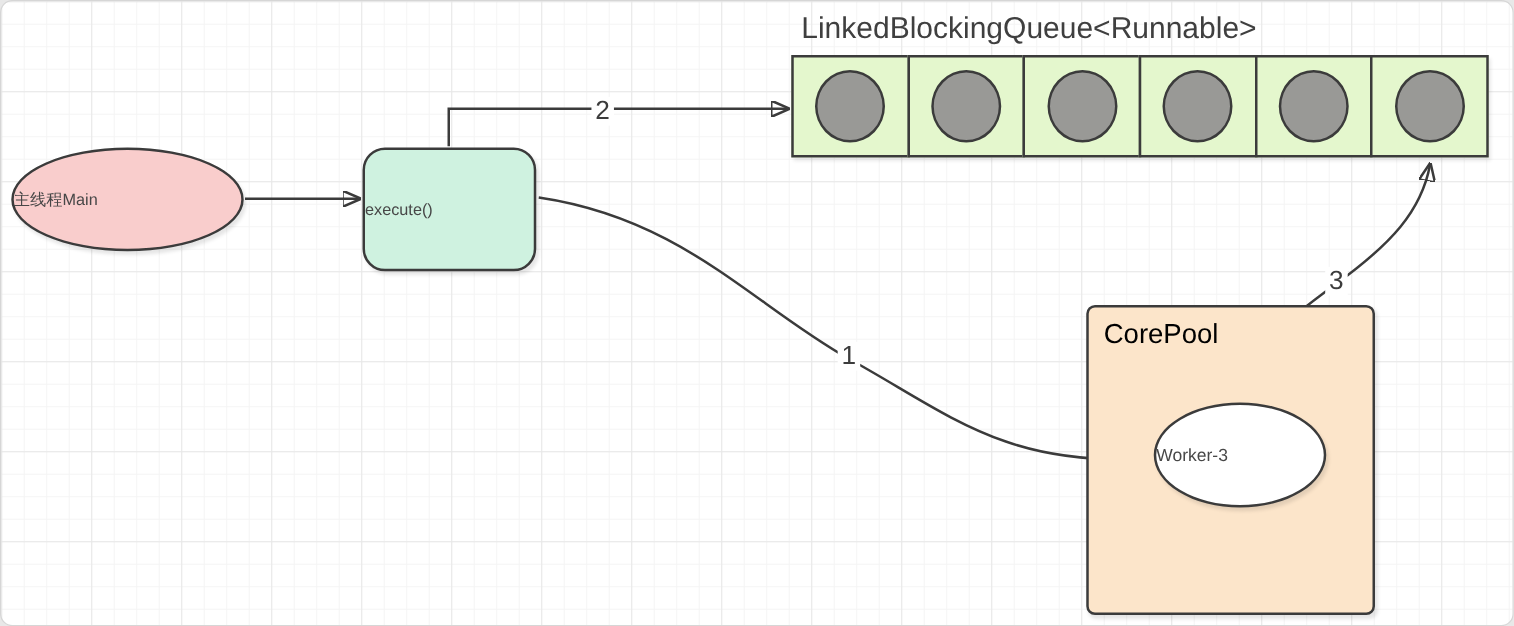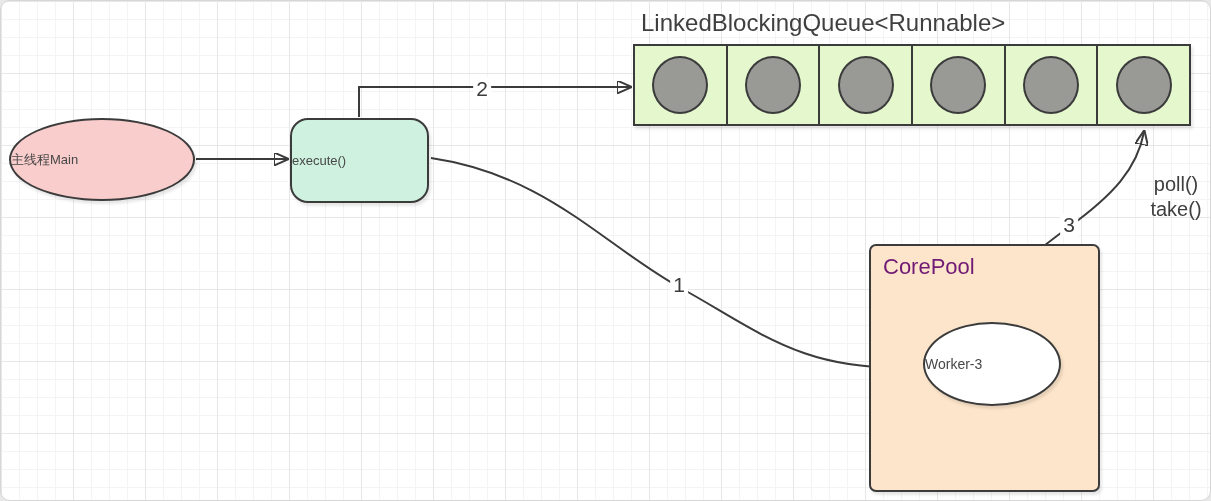--- a/index.html
+++ b/index.html
@@ -18,32 +18,32 @@
     border-radius:10px;
     border:1px solid #d6d6d6;
     overflow:hidden;
     box-sizing:border-box;
   }
   .shape{position:absolute;box-sizing:border-box;border:2px solid #3b3b3b;
          display:flex;align-items:center;
          box-shadow:2px 3px 3px rgba(0,0,0,0.10);}
   .ellipse{border-radius:50%;}
   .main-thread{left:8px;top:117px;width:186px;height:83px;background:#f9cdcc;font-size:13px;}
-  .execute-box{left:289px;top:117px;width:139px;height:85px;background:#cff2e0;
+  .execute-box{left:289px;top:117px;width:139px;height:99px;background:#cff2e0;
                border-radius:18px;font-size:13px;}
   .queue{position:absolute;left:632px;top:43px;width:558px;height:82px;display:flex;
          box-shadow:2px 3px 3px rgba(0,0,0,0.10);}
   .qcell{flex:1 1 0;box-sizing:border-box;border:2px solid #3b3b3b;margin-left:-2px;
          background:#e4f7cd;display:flex;align-items:center;justify-content:center;}
   .qcell:first-child{margin-left:0;}
   .task-circle{width:56px;height:58px;border-radius:50%;background:#999996;border:2px solid #3b3b3b;box-sizing:border-box;}
   .queue-title{position:absolute;left:640px;top:8px;font-size:24px;color:#3f3f3f;white-space:nowrap;}
   .core-pool{left:868px;top:243px;width:231px;height:248px;background:#fce5ca;border-radius:7px;
              align-items:flex-start;justify-content:flex-start;}
-  .core-pool-label{font-size:22px;color:#701a75;padding:8px 0 0 12px;}
+  .core-pool-label{font-size:22px;color:#000000;padding:8px 0 0 12px;}
   .worker{left:922px;top:321px;width:138px;height:84px;background:#ffffff;font-size:14px;}
   .edge-label{position:absolute;transform:translate(-50%,-50%);background:#ffffff;
               padding:0 3px;font-size:21px;color:#3c3c3c;line-height:1.1;}
   .edge-annotation{position:absolute;left:1142px;top:171px;width:66px;text-align:center;
                    font-size:20px;color:#3f3f3f;line-height:25px;white-space:pre-line;}
   svg.edges{position:absolute;left:0;top:0;width:1211px;height:501px;pointer-events:none;}
   svg.edges path, svg.edges polyline{fill:none;stroke:#3b3b3b;stroke-width:2;}
 </style>
 </head>
 <body>
@@ -102,16 +102,14 @@
     <div class="core-pool-label">CorePool</div>
   </div>
 
   <div class="shape ellipse worker">
     <span>Worker-3</span>
   </div>
 
   <div class="edge-label" style="left:481px;top:88px">2</div>
   <div class="edge-label" style="left:678px;top:284px">1</div>
   <div class="edge-label" style="left:1068px;top:224px">3</div>
-  <div class="edge-annotation">poll()
-take()</div>
 
 </div>
 
 </body></html>

